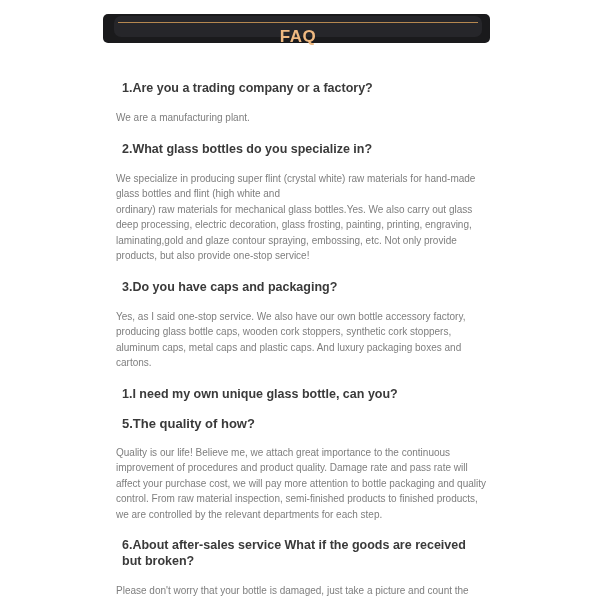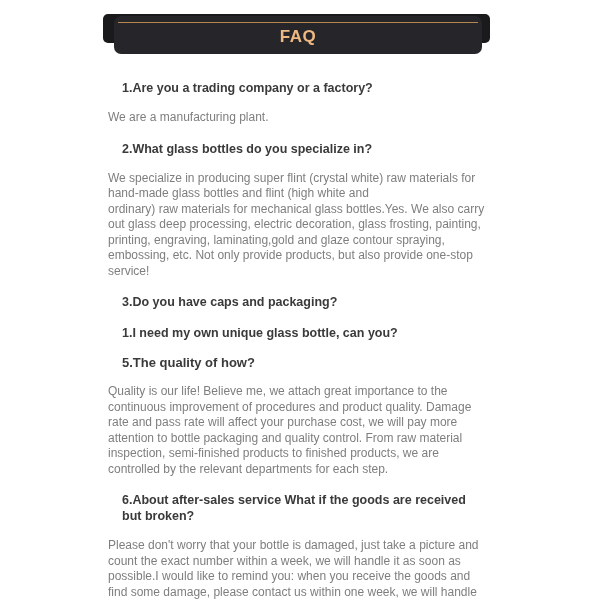--- a/index.html
+++ b/index.html
@@ -24,21 +24,21 @@
   .banner-back {
     position: absolute;
     left: 103px; top: 14px;
     width: 387px; height: 29px;
     background: var(--banner-back, #1a1a1c);
     border-radius: 5px;
   }
   .banner-front {
     position: absolute;
     left: 114px; top: 16px;
-    width: 368px; height: 38px;
+    width: 368px; height: 21px;
     background: var(--banner-front, #26262a);
     border-radius: 7px;
   }
   .accent-line {
     position: absolute;
     left: 4px; right: 4px; top: 6px;
     height: 1px;
     background: var(--accent, #b5874f);
   }
   .banner-title {
@@ -66,22 +66,22 @@
     font-size: 12.5px;
     line-height: 16px;
     font-weight: bold;
     color: var(--heading-color, #3a3a3a);
   }
   .faq-item.small-q .faq-question {
     font-size: 13px;
     line-height: 14px;
   }
   .faq-answer {
-    margin: 2px 0 0 0;
-    font-size: 12px;
+    margin: 2px 0 0 8px;
+    font-size: 10px;
     line-height: 15.5px;
     color: var(--body-color, #7e7e7e);
     white-space: pre-line;
   }
 </style>
 </head>
 <body style="--page-bg: #ffffff; --banner-back: #1a1a1c; --banner-front: #26262a; --accent: #b5874f; --title-color: #efb981; --heading-color: #3a3a3a; --body-color: #7e7e7e;">
 
 <div class="banner">
   <div class="banner-back"></div>
@@ -96,20 +96,21 @@
     <h3 class="faq-question">1.Are you a trading company or a factory?</h3>
     <p class="faq-answer">We are a manufacturing plant.</p>
   </div>
   <div class="faq-item">
     <h3 class="faq-question">2.What glass bottles do you specialize in?</h3>
     <p class="faq-answer">We specialize in producing super flint (crystal white) raw materials for hand-made glass bottles and flint (high white and
 ordinary) raw materials for mechanical glass bottles.Yes. We also carry out glass deep processing, electric decoration, glass frosting, painting, printing, engraving, laminating,gold and glaze contour spraying, embossing, etc. Not only provide products, but also provide one-stop service!</p>
   </div>
   <div class="faq-item">
     <h3 class="faq-question">3.Do you have caps and packaging?</h3>
+    <p class="faq-answer">Yes, as I said one-stop service. We also have our own bottle accessory factory, producing glass bottle caps, wooden cork stoppers, synthetic cork stoppers, aluminum caps, metal caps and plastic caps. And luxury packaging boxes and cartons.</p>
   </div>
   <div class="faq-item">
     <h3 class="faq-question">1.I need my own unique glass bottle, can you?</h3>
   </div>
   <div class="faq-item small-q">
     <h3 class="faq-question">5.The quality of how?</h3>
     <p class="faq-answer">Quality is our life! Believe me, we attach great importance to the continuous improvement of procedures and product quality. Damage rate and pass rate will affect your purchase cost, we will pay more attention to bottle packaging and quality control. From raw material inspection, semi-finished products to finished products, we are controlled by the relevant departments for each step.</p>
   </div>
   <div class="faq-item">
     <h3 class="faq-question">6.About after-sales service What if the goods are received but broken?</h3>

